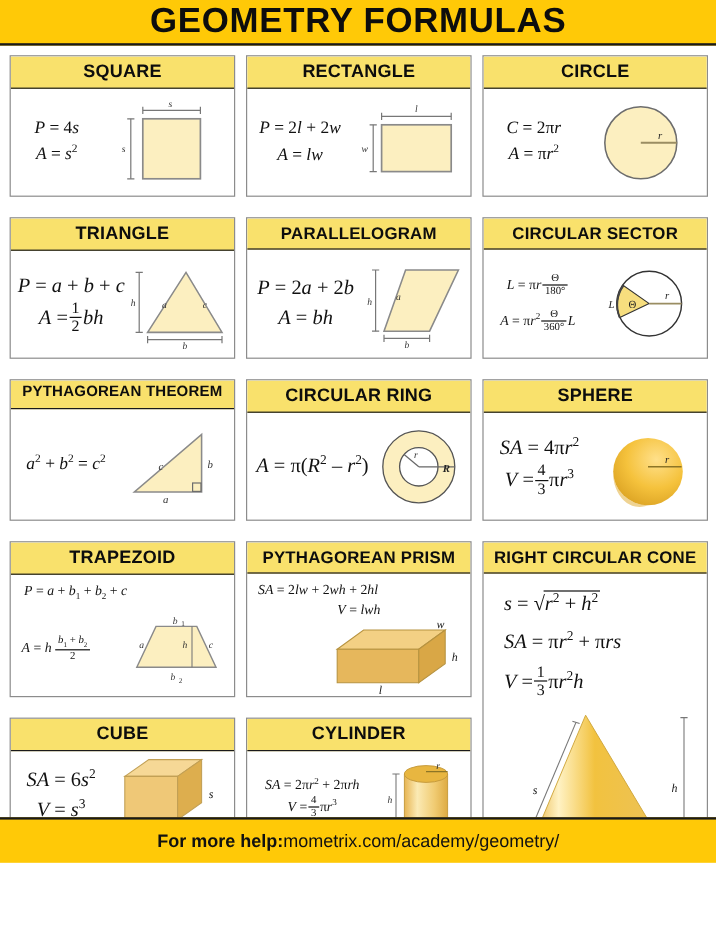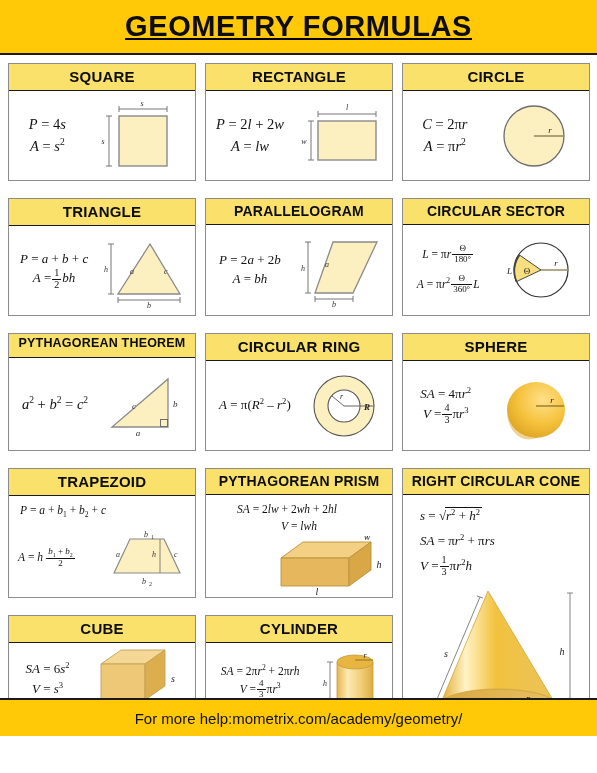--- a/index.html
+++ b/index.html
@@ -7,27 +7,26 @@
   body {
     width: 597px;
     height: 773px;
     background: #ffffff;
     font-family: "Liberation Sans", sans-serif;
     overflow: hidden;
   }
 
   
   .banner {
-    height: 55px;
+    height: 38px;
     background: #FFC907;
     display: flex;
     align-items: center;
     justify-content: center;
     border-bottom: 2px solid #1a1a1a;
-    text-decoration: underline;
   }
   .banner-title {
     font-size: 29px;
     font-weight: bold;
     letter-spacing: 0.6px;
     color: #0d0d0d;
   }
 
   
   .sheet {
@@ -81,21 +80,21 @@
 
   
   .formulas {
     font-family: "Liberation Serif", serif;
     font-size: 14.5px;
     color: #111;
     line-height: 1.45;
     text-align: center;
     white-space: nowrap;
   }
-  .formulas.small { font-size: 13px; }
+  .formulas.small { font-size: 17px; }
   .formulas.tiny  { font-size: 11.5px; }
   .formulas i, .formulas em { font-style: italic; }
   .sup { font-size: 0.66em; vertical-align: super; }
   .sub { font-size: 0.66em; vertical-align: sub; }
   .frac {
     display: inline-flex;
     flex-direction: column;
     vertical-align: middle;
     text-align: center;
     font-size: 0.78em;
@@ -122,21 +121,21 @@
     width: 597px;
     height: 38px;
     background: #FFC907;
     border-top: 2px solid #1a1a1a;
     display: flex;
     align-items: center;
     justify-content: center;
     font-size: 15px;
     color: #111;
   }
-  .footer b { font-weight: normal; }
+  .footer b { font-weight: bold; }
 
   
   .cone-card { grid-column: 3; grid-row: 4 / span 2; }
 </style>
 </head>
 <body>
 
 <div class="banner">
   <div class="banner-title">GEOMETRY FORMULAS</div>
 </div>
@@ -358,21 +357,21 @@
             <text x="41" y="57" font-family="Liberation Serif, serif" font-size="6" fill="#333">2</text>
           </svg>
         </div>
       </div>
     </div>
 
     <div class="card">
       <div class="card-header md">PYTHAGOREAN PRISM</div>
       <div class="card-body stack">
         <div class="formulas tiny" style="text-align:center;padding:3px 0 0 0;">
-          <div style="text-align:left;padding-left:4px;margin-left:22px;"><em>SA</em> = 2<em>lw</em> + 2<em>wh</em> + 2<em>hl</em></div>
+          <div style="text-align:left;padding-left:4px;"><em>SA</em> = 2<em>lw</em> + 2<em>wh</em> + 2<em>hl</em></div>
           <div><em>V</em> = <em>lwh</em></div>
         </div>
         <div style="display:flex;justify-content:flex-end;align-items:flex-end;flex:1;padding-right:2px;">
           <svg class="fig" width="112" height="60" viewBox="0 0 112 60">
             <polygon points="8,22 30,6 98,6 76,22" fill="#F3D084" stroke="#b79340" stroke-width="0.9"></polygon>
             <polygon points="8,22 76,22 76,50 8,50" fill="#E6B75C" stroke="#b79340" stroke-width="0.9"></polygon>
             <polygon points="76,22 98,6 98,34 76,50" fill="#D9A746" stroke="#b79340" stroke-width="0.9"></polygon>
             <text x="94" y="4" font-family="Liberation Serif, serif" font-size="10" font-style="italic" text-anchor="middle" fill="#222">w</text>
             <text x="106" y="32" font-family="Liberation Serif, serif" font-size="10" font-style="italic" text-anchor="middle" fill="#222">h</text>
             <text x="44" y="59" font-family="Liberation Serif, serif" font-size="10" font-style="italic" text-anchor="middle" fill="#222">l</text>

